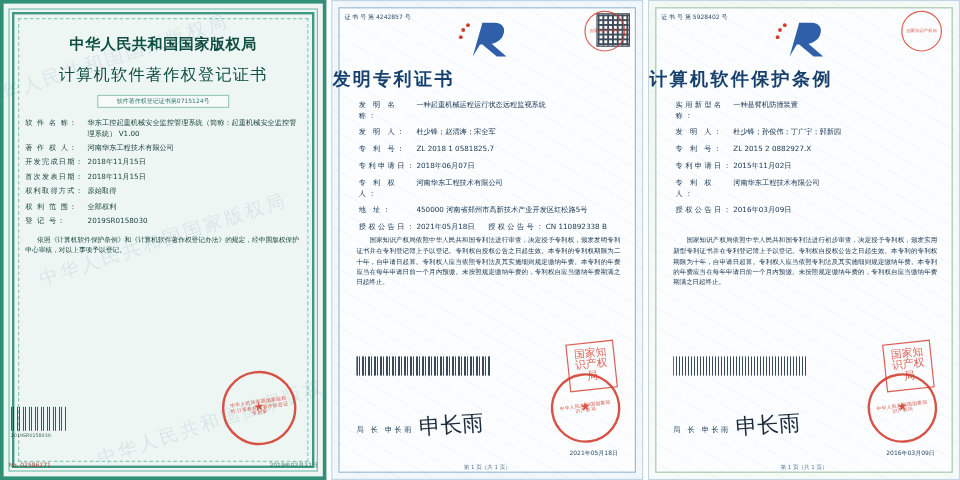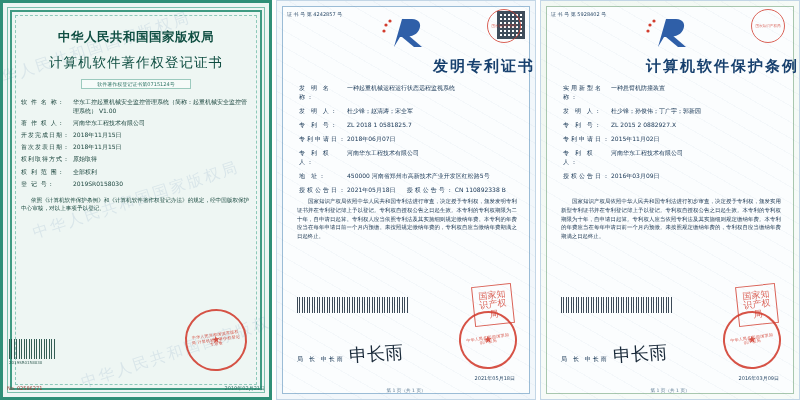--- a/index.html
+++ b/index.html
@@ -173,21 +173,21 @@
   .p-logo{
     position:absolute;
     top:14px;left:50%;
     transform:translateX(-50%);
     width:56px;height:36px;
     color:#2f5fa8;
   }
   .p-title{
     position:absolute;
     top:56px;left:0;right:0;
-    text-align:right;
+    text-align:left;
     font-size:15px;
     font-weight:bold;
     letter-spacing:2px;
     color:#17406e;
   }
   .p-rows{
     position:absolute;
     top:82px;left:22px;right:18px;
     font-size:6px;
     line-height:1.5;

